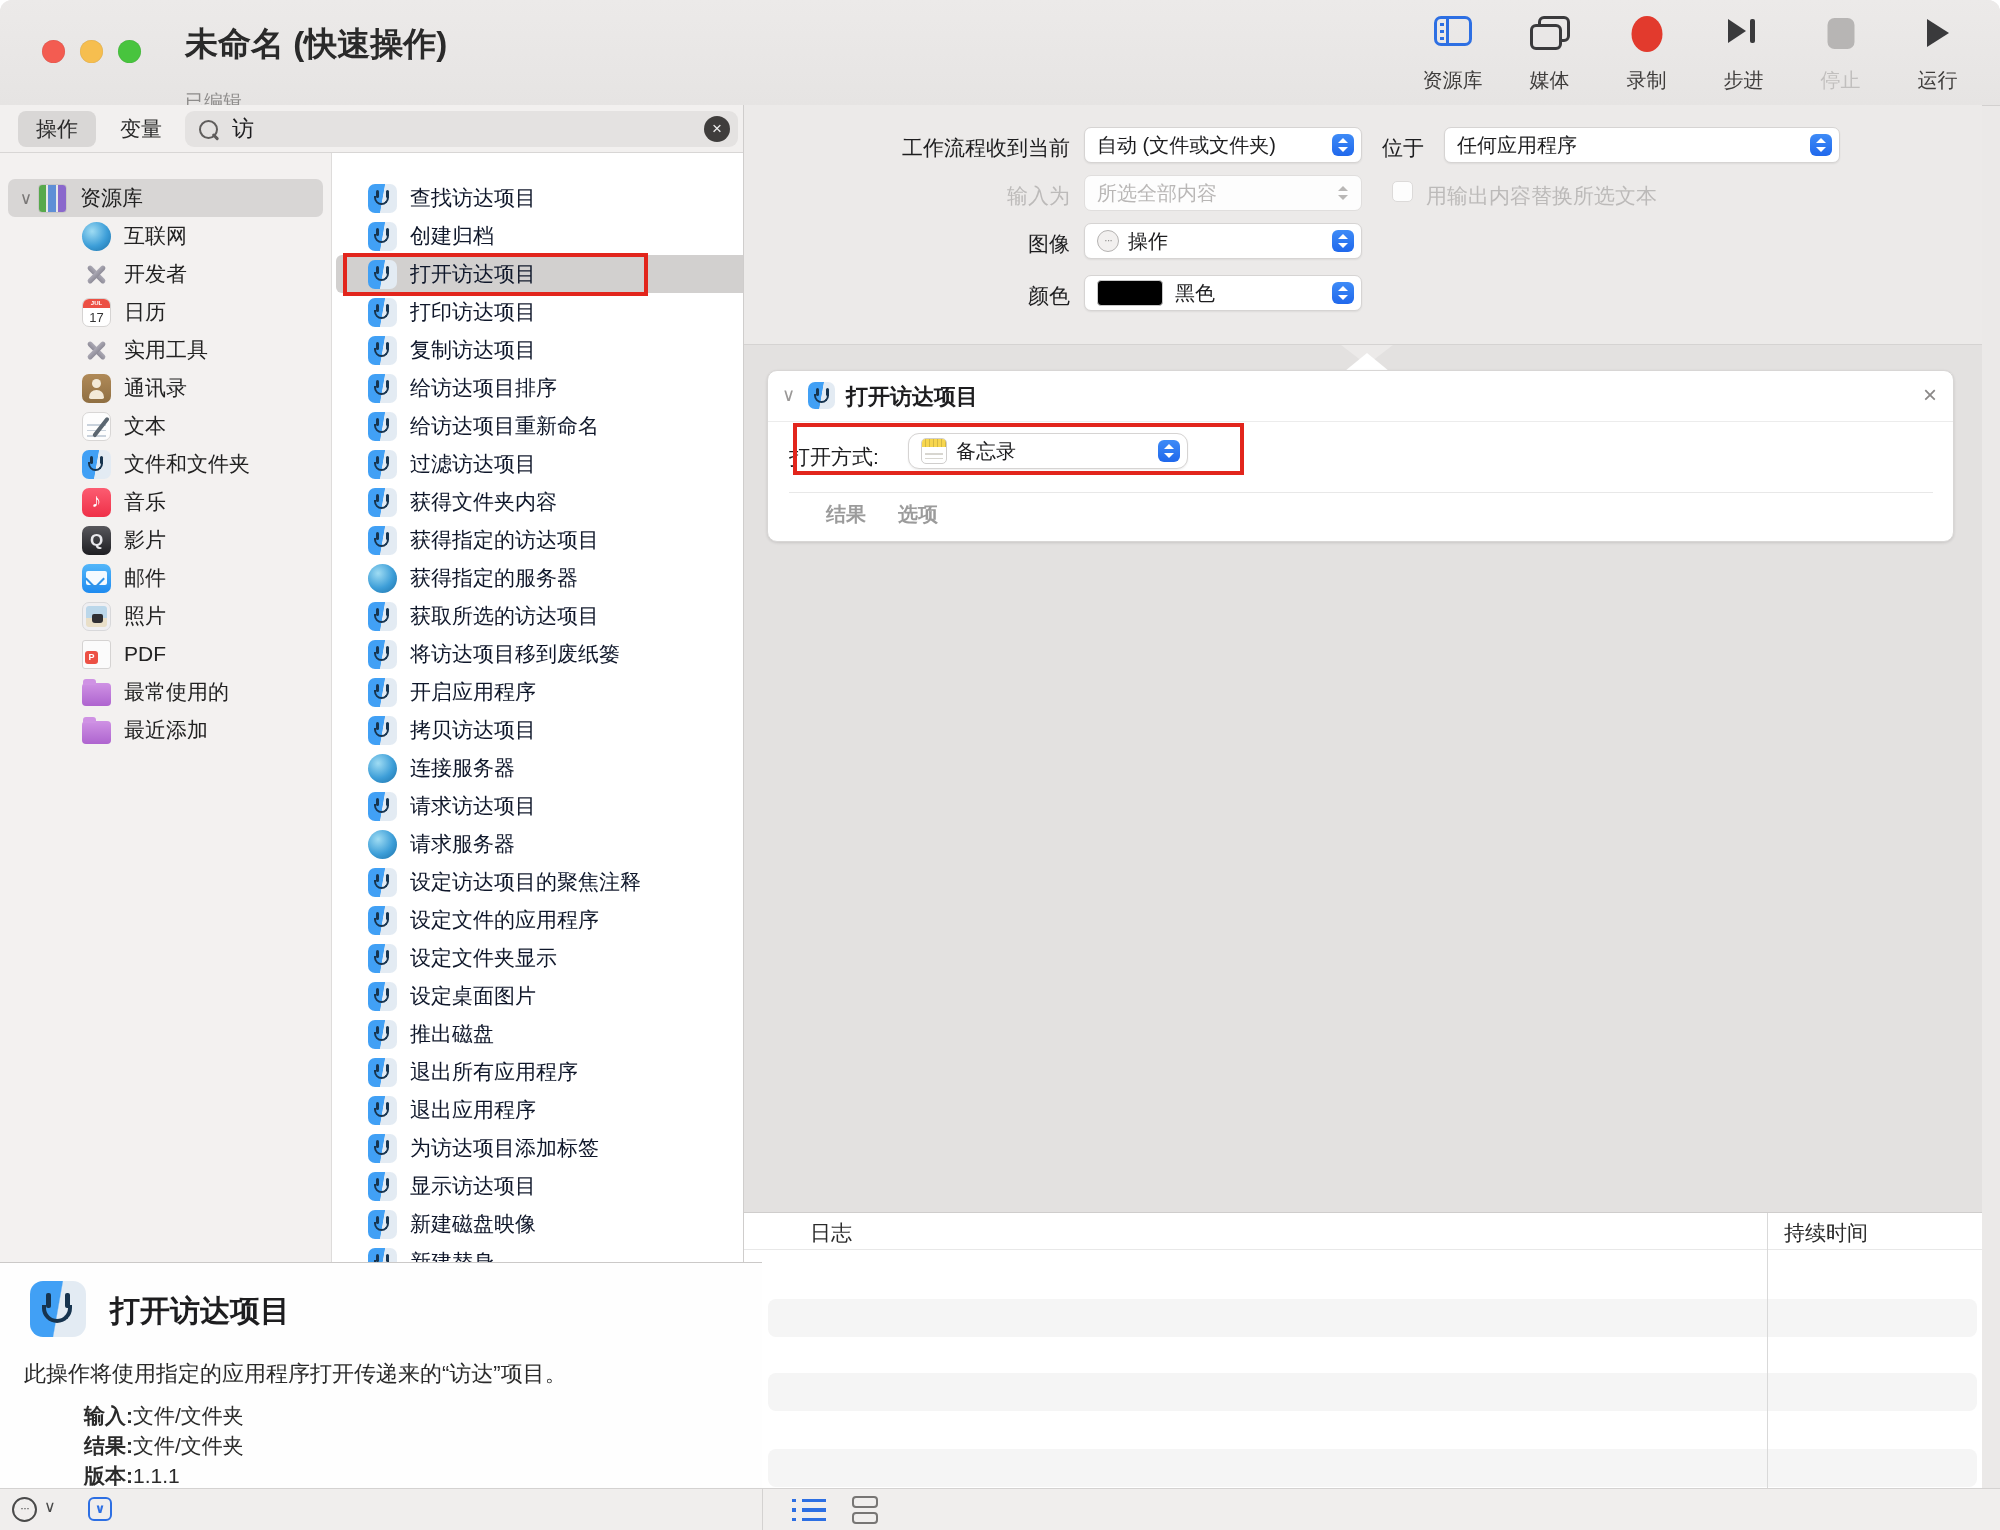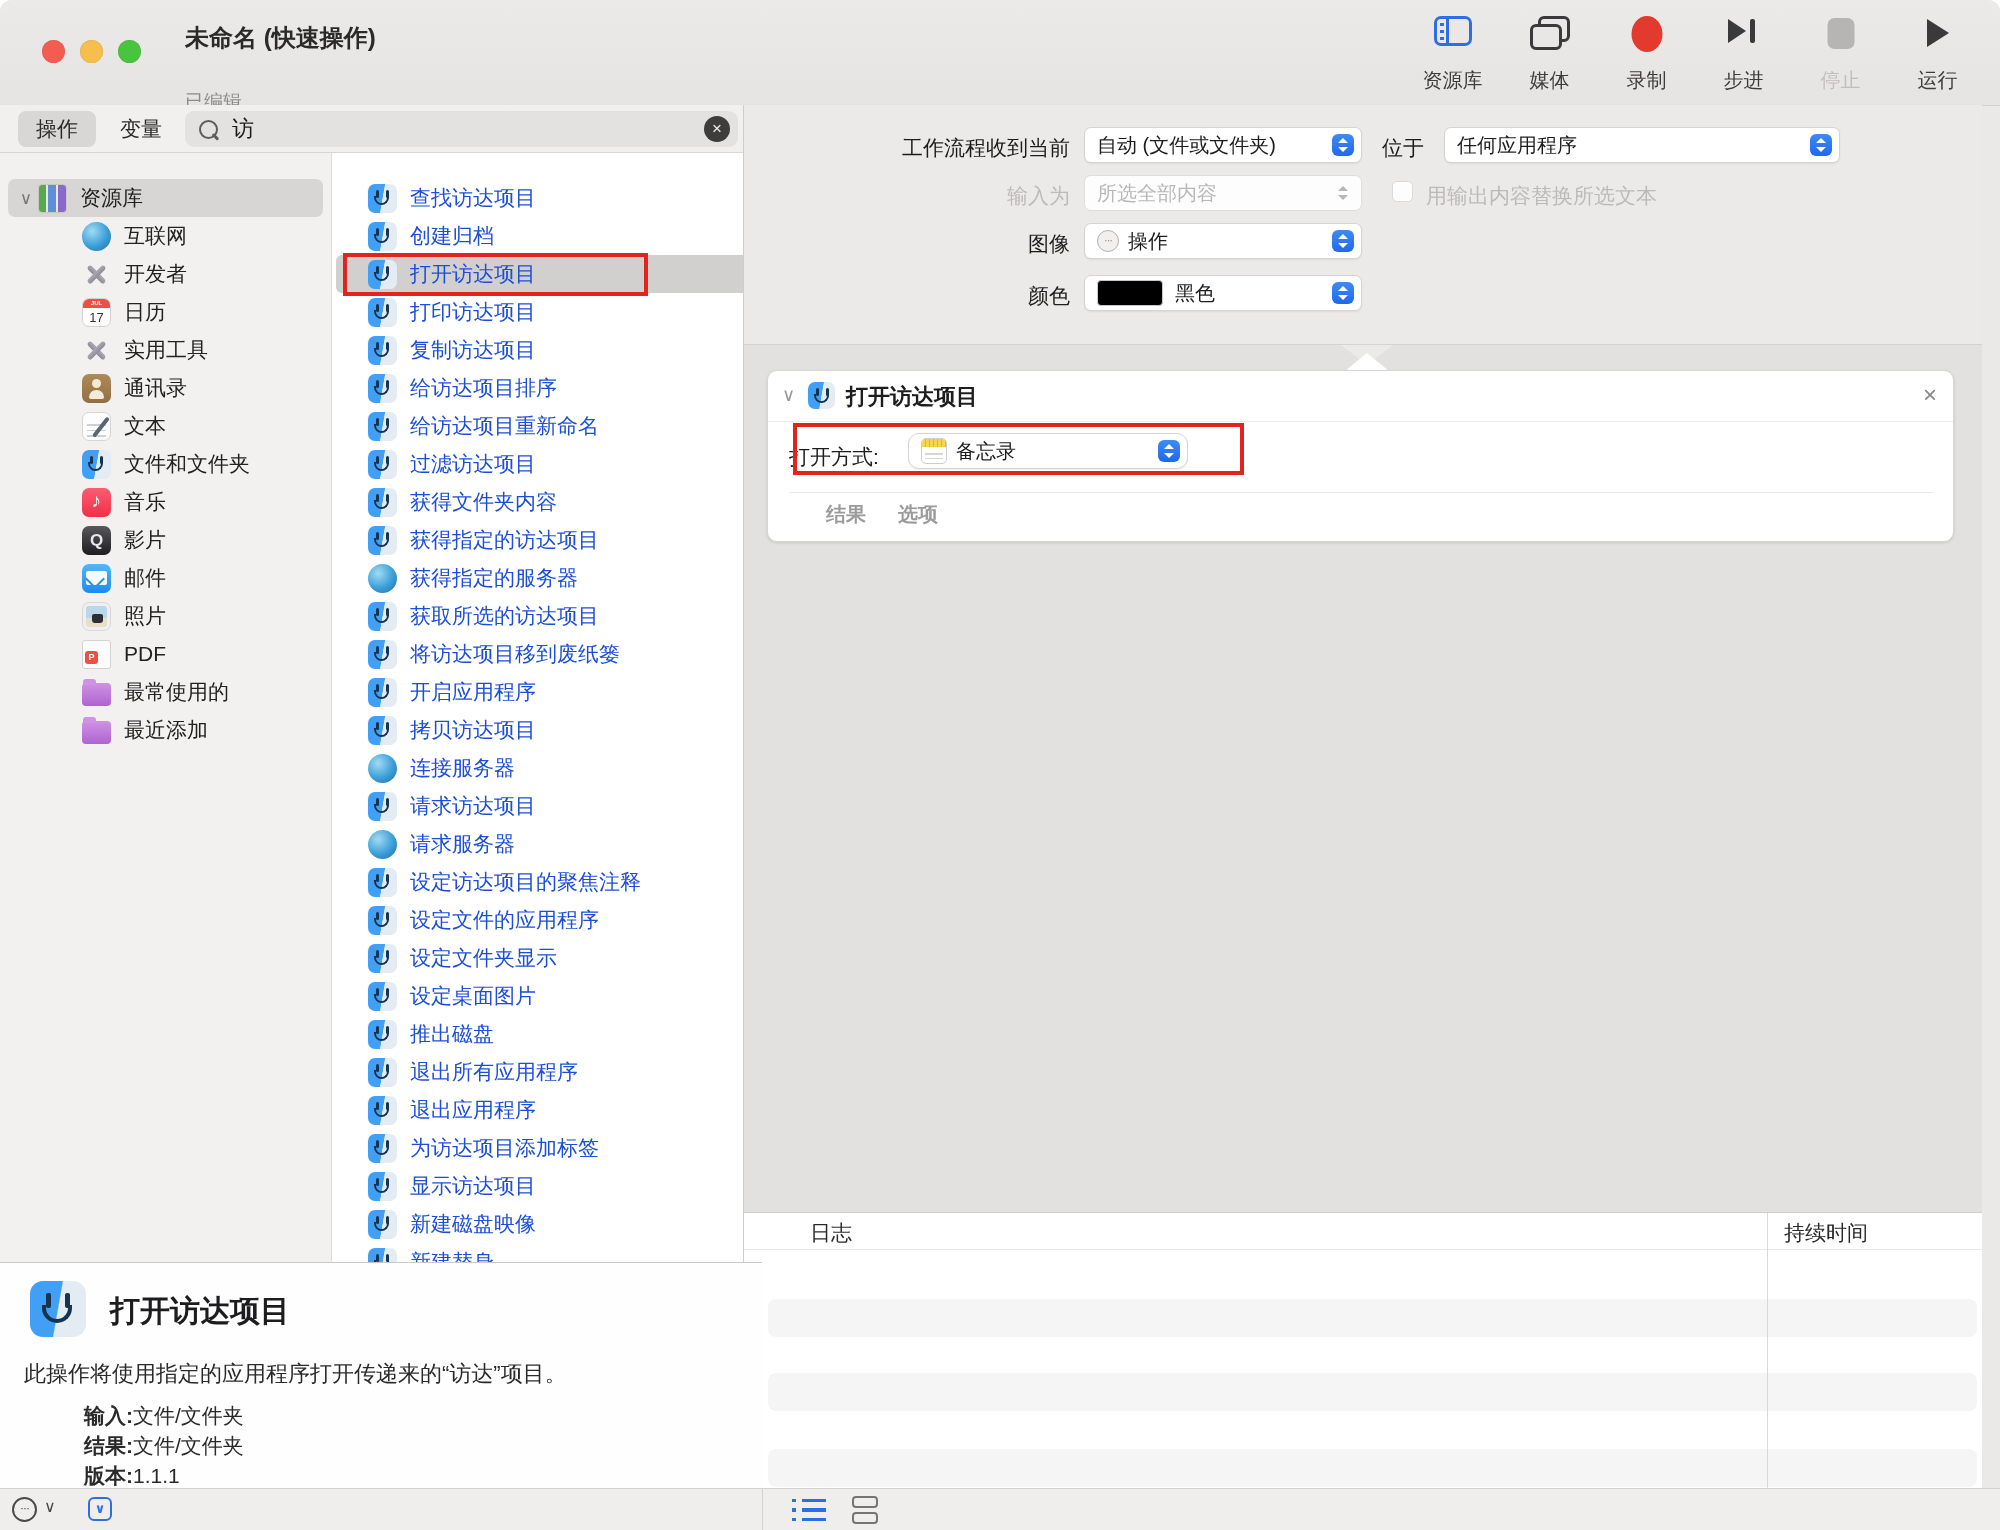--- a/index.html
+++ b/index.html
@@ -6,21 +6,21 @@
   #app{position:relative;width:2000px;height:1530px;overflow:hidden;
        font-family:"Liberation Sans","DejaVu Sans",sans-serif;color:#262626;
        background:#EBE9E8;border-radius:12px 12px 0 0;}
   
   #titlebar{position:absolute;left:0;top:0;width:2000px;height:105px;
     background:linear-gradient(#ECEAE9,#E6E4E3);border-bottom:1px solid #D2D0CF;}
   .tl{position:absolute;top:40px;width:23px;height:23px;border-radius:50%;box-shadow:inset 0 0 1px rgba(0,0,0,.25);}
   #tl-red{left:42px;background:#F35C51;}
   #tl-yellow{left:80px;background:#F6BE4F;}
   #tl-green{left:118px;background:#48C43E;}
-  #win-title{position:absolute;left:185px;top:22px;font-size:24px;font-weight:bold;color:#2A2A2A;}
+  #win-title{position:absolute;left:185px;top:22px;font-size:33px;font-weight:bold;color:#2A2A2A;}
   #win-sub{position:absolute;left:185px;top:58px;font-size:19px;color:#8E8C8B;margin-top:31px;}
   #toolbar-items{position:absolute;right:14px;top:10px;display:flex;}
   .tb-item{width:97px;height:88px;position:relative;text-align:center;}
   .tb-item .tb-label{position:absolute;left:0;right:0;bottom:4px;font-size:20px;color:#3F3D3C;}
   .tb-item.disabled .tb-label{color:#C1BFBE;}
   .tbic{position:absolute;left:50%;top:6px;transform:translateX(-50%);display:block;}
   .tb-library{width:38px;height:30px;border:3px solid #2D6FE3;border-radius:7px;box-sizing:border-box;}
   .tb-library::before{content:"";position:absolute;left:9px;top:0;bottom:0;width:3px;background:#2D6FE3;}
   .tb-library::after{content:"";position:absolute;left:3px;top:4px;width:4px;height:17px;
     background:repeating-linear-gradient(#2D6FE3 0 3px,transparent 3px 7px);}
@@ -103,21 +103,21 @@
   .ic-notes::before{content:"";position:absolute;left:0;right:0;top:0;height:8px;background:#F7D64E;border-radius:4px 4px 0 0;
     background-image:repeating-linear-gradient(90deg,transparent 0 3px,rgba(0,0,0,.14) 3px 4px);}
   .ic-notes::after{content:"";position:absolute;left:3px;right:3px;top:11px;height:10px;
     background:repeating-linear-gradient(transparent 0 3px,#D8D6D0 3px 4.5px);}
   .ic-action-gray{width:20px;height:20px;border-radius:50%;border:1.5px solid #B5B3B2;background:#F2F0EF;}
   .ic-action-gray::before{content:"···";position:absolute;left:0;right:0;top:0;bottom:0;font-size:11px;line-height:18px;
     text-align:center;color:#8E8C8B;letter-spacing:-1px;}
   
   #action-col{position:absolute;left:332px;top:153px;width:430px;height:1109px;background:#FFFFFF;overflow:hidden;padding-top:26px;box-sizing:border-box;}
   .act-row{height:38px;display:flex;align-items:center;padding-left:32px;margin:0 4px;border-radius:6px;}
-  .act-row .lbl{font-size:21px;color:#1d4ed8;margin-left:13px;white-space:nowrap;}
+  .act-row .lbl{font-size:21px;color:#0f172a;margin-left:13px;white-space:nowrap;}
   .act-row.sel{background:#D2D0CF;}
   
   #right{position:absolute;left:743px;top:105px;width:1402px;height:1425px;border-left:1px solid #CFCDCC;box-sizing:border-box;}
   #settings{position:absolute;left:0;top:0;width:1238px;height:240px;background:#ECEAE9;border-bottom:1px solid #D5D3D2;box-sizing:border-box;}
   .slabel{position:absolute;font-size:21px;color:#1D1D1F;white-space:nowrap;}
   .slabel.right{text-align:right;}
   .slabel.dim{color:#BCBAB9;}
   .popup{position:absolute;height:36px;background:#fff;border:1px solid #D6D4D3;border-radius:7px;display:flex;align-items:center;
     padding:0 7px 0 12px;box-sizing:border-box;box-shadow:0 1px 2px rgba(0,0,0,.07);font-size:20px;color:#1D1D1F;}
   .popup .val{white-space:nowrap;}

